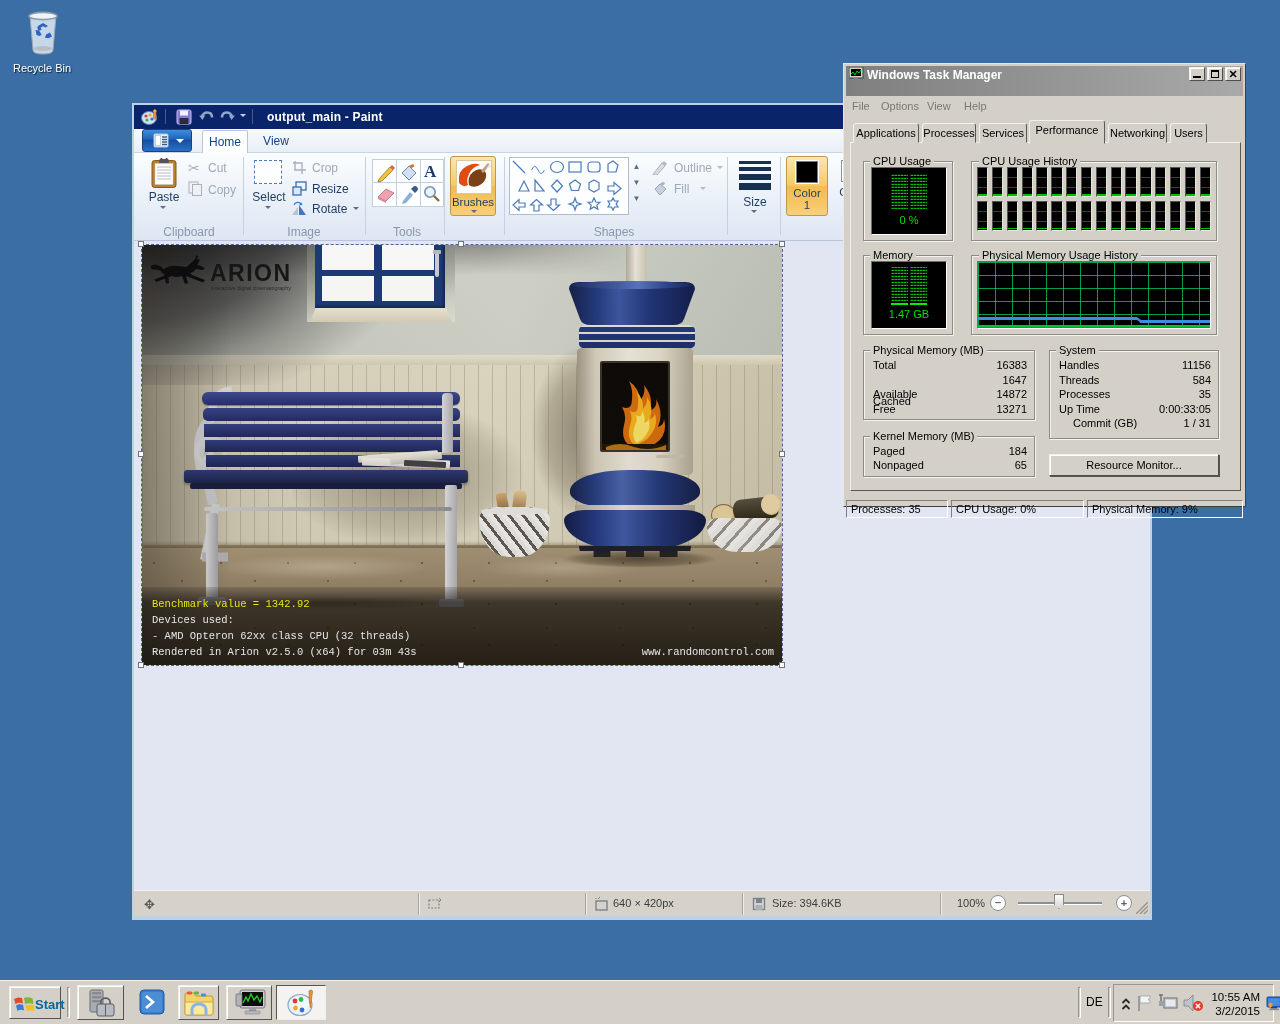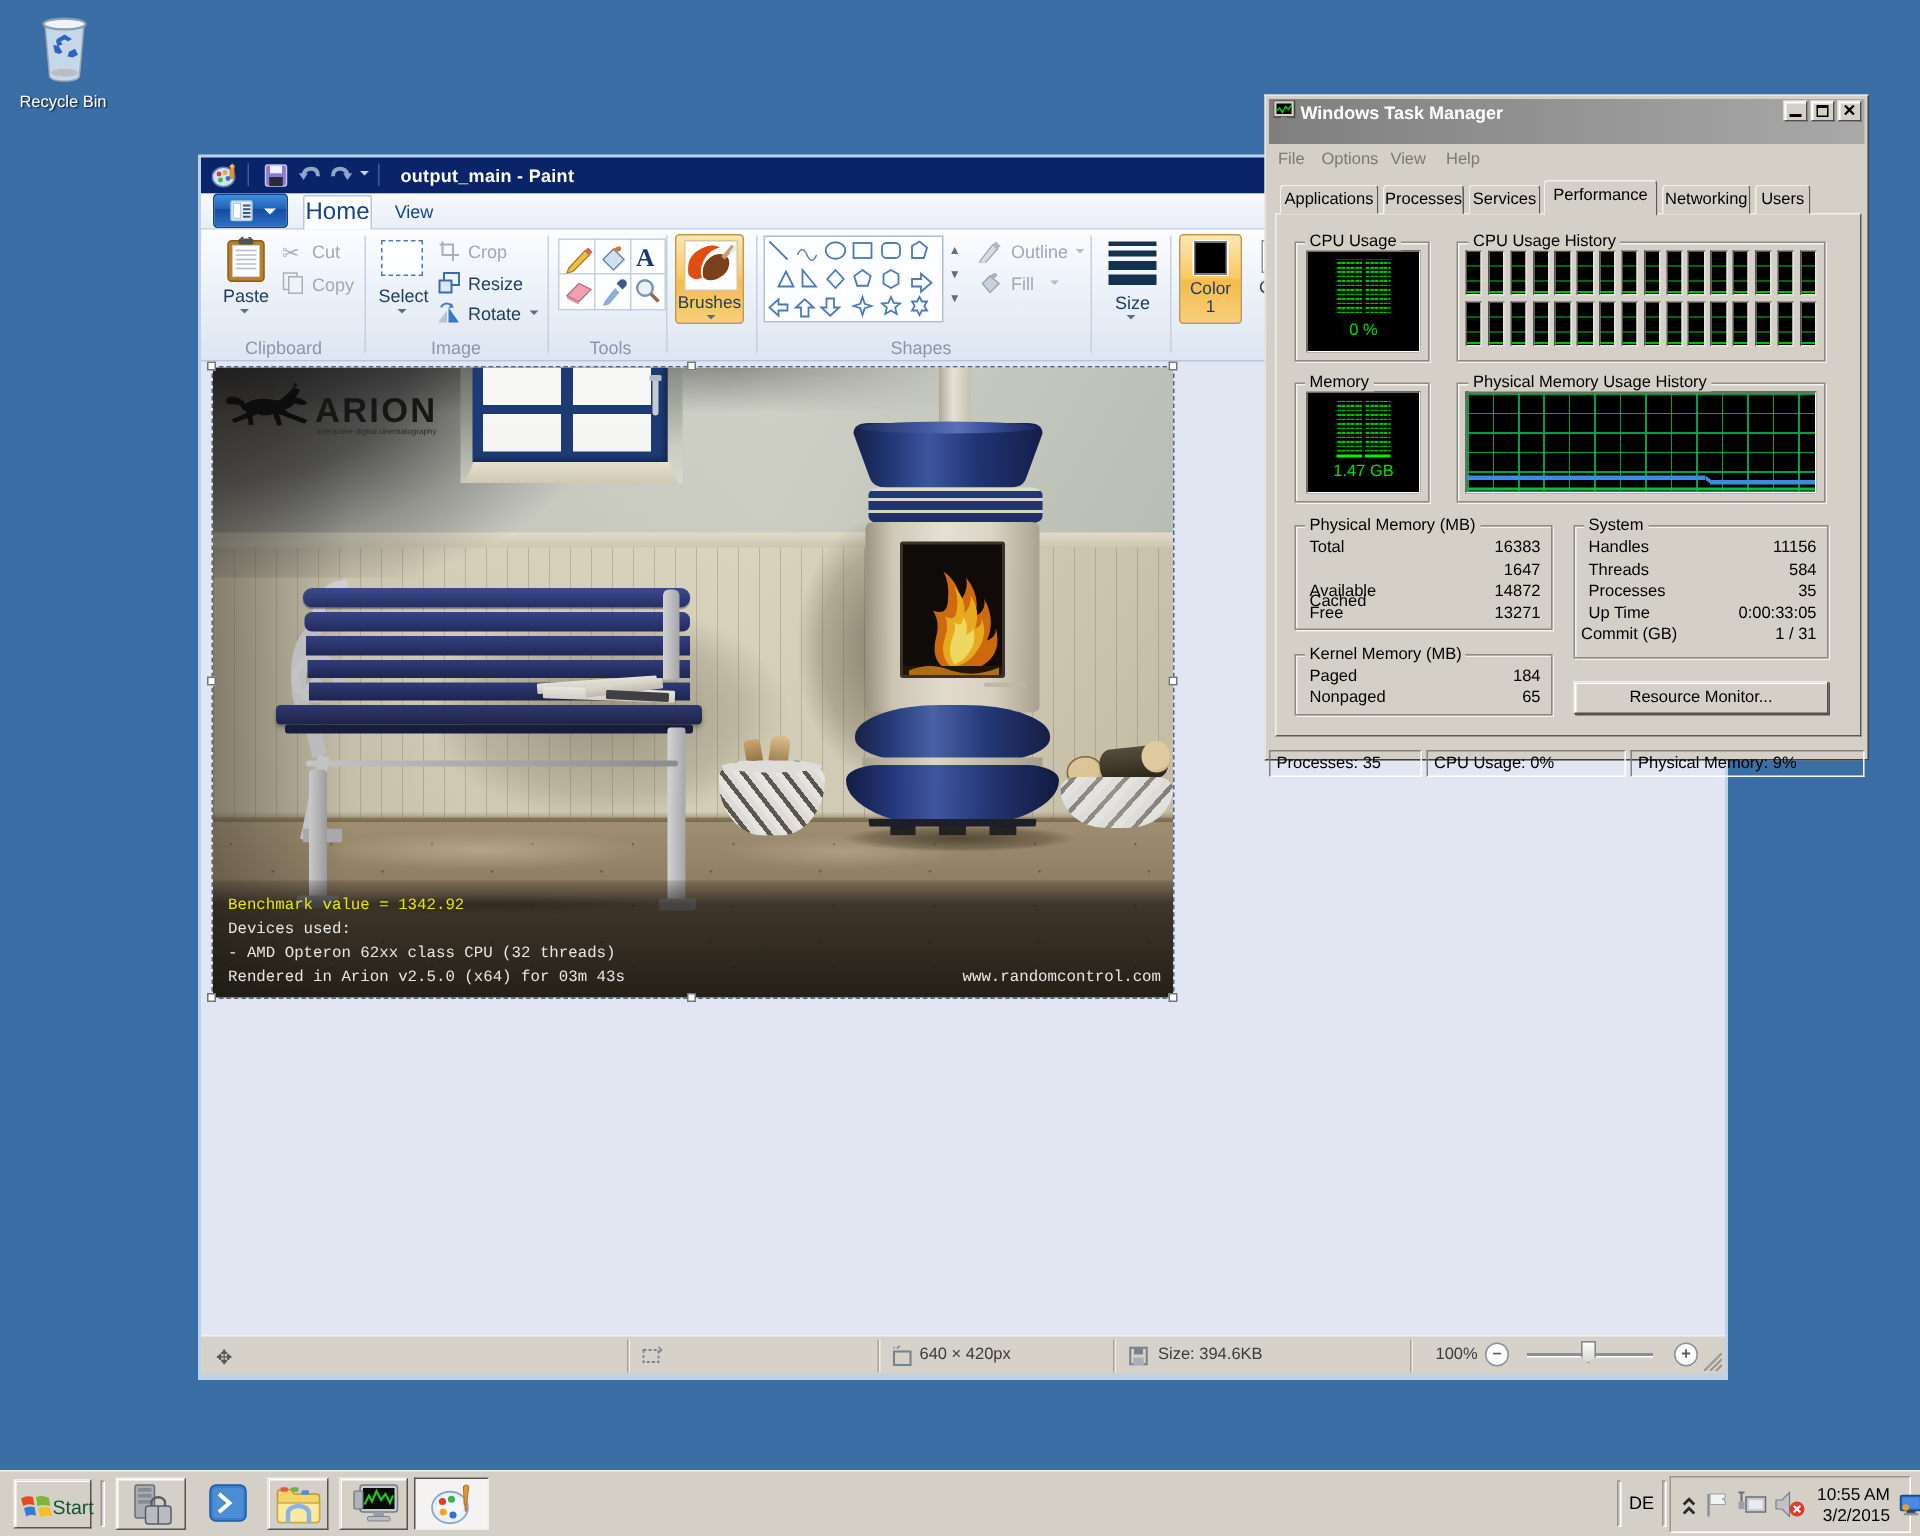--- a/index.html
+++ b/index.html
@@ -103,21 +103,21 @@
         <g stroke="#3a5a7a" stroke-width="1.4">
             <line x1="9" y1="4" x2="14" y2="4"></line>
             <line x1="9" y1="6.5" x2="14" y2="6.5"></line>
             <line x1="9" y1="9" x2="14" y2="9"></line>
             <line x1="9" y1="11.5" x2="14" y2="11.5"></line>
           </g>
       </svg>
       <div class="abs" style="left:33px;top:9px;width:0;height:0;border:4px solid transparent;border-top-color:#fff"></div>
     </div>
 
-    <div class="abs" style="left:68px;top:1px;width:46px;height:23px;background:#fdfeff;border:1px solid #b8c6d8;border-bottom:none;border-radius:2px 2px 0 0;color:#15428b;font-size:16px;text-align:center;line-height:22px;">Home</div>
+    <div class="abs" style="left:68px;top:1px;width:46px;height:23px;background:#fdfeff;border:1px solid #b8c6d8;border-bottom:none;border-radius:2px 2px 0 0;color:#15428b;font-size:12px;text-align:center;line-height:22px;">Home</div>
     <div class="abs" style="left:122px;top:1px;width:40px;height:23px;color:#15428b;font-size:12px;text-align:center;line-height:22px;">View</div>
   </div>
   <div id="ribbon" style="font-size:12px;color:#1e3b5f;">
 
     <div class="abs" style="left:109px;top:4px;width:1px;height:78px;background:#c5d1e0"></div>
     <div class="abs" style="left:231px;top:4px;width:1px;height:78px;background:#c5d1e0"></div>
     <div class="abs" style="left:310px;top:4px;width:1px;height:78px;background:#c5d1e0"></div>
     <div class="abs" style="left:370px;top:4px;width:1px;height:78px;background:#c5d1e0"></div>
     <div class="abs" style="left:593px;top:4px;width:1px;height:78px;background:#c5d1e0"></div>
     <div class="abs" style="left:646px;top:4px;width:1px;height:78px;background:#c5d1e0"></div>
@@ -603,21 +603,21 @@
     <div class="abs grp" style="left:203px;top:235px;width:170px;height:89px;"></div>
     <div class="abs glbl" style="left:210px;top:229px;">System</div>
     <div class="abs" style="left:213px;top:244px;">Handles</div>
       <div class="abs" style="left:281px;top:244px;width:84px;text-align:right;">11156</div>
     <div class="abs" style="left:213px;top:259px;">Threads</div>
       <div class="abs" style="left:281px;top:259px;width:84px;text-align:right;">584</div>
     <div class="abs" style="left:213px;top:273px;">Processes</div>
       <div class="abs" style="left:281px;top:273px;width:84px;text-align:right;">35</div>
     <div class="abs" style="left:213px;top:288px;">Up Time</div>
       <div class="abs" style="left:281px;top:288px;width:84px;text-align:right;">0:00:33:05</div>
-    <div class="abs" style="left:208px;top:302px;">Commit (GB)</div>
+    <div class="abs" style="left:227px;top:302px;">Commit (GB)</div>
       <div class="abs" style="left:281px;top:302px;width:84px;text-align:right;">1 / 31</div>
 
     <div class="abs" style="left:203px;top:339px;width:170px;height:22px;background:#d4d0c8;border:1px solid;border-color:#f2f0eb #50504a #50504a #f2f0eb;box-shadow:inset 1px 1px 0 #fff, 1px 1px 0 #55544f;text-align:center;line-height:20px;">Resource Monitor...</div>
   </div>
   <div id="tmstatus" style="position:relative;height:20px;margin-top:8px;font-size:11px;color:#000;">
     <div class="abs sunken" style="left:0px;top:0;width:102px;height:18px;">
         <span style="position:absolute;left:4px;top:2px">Processes: 35</span>
       </div>
     <div class="abs sunken" style="left:105px;top:0;width:133px;height:18px;">
         <span style="position:absolute;left:4px;top:2px">CPU Usage: 0%</span>
@@ -630,21 +630,21 @@
 
 <div class="abs" id="taskbar">
 
   <div class="abs raised" style="left:9px;top:5px;width:52px;height:33px;background:#d4d0c8;">
     <svg class="abs" style="left:2px;top:5px" width="23" height="23" viewBox="0 0 23 23">
       <path d="M2 7 Q6 4.5 10 6 L11 11.5 Q7 10 3.5 12 Z" fill="#e34b22"></path>
       <path d="M12 6 Q16 4.5 20.5 6.5 L21.5 12 Q17 10.5 13 12 Z" fill="#7eb53a"></path>
       <path d="M4 13.5 Q7.5 11.5 11.2 13 L12 18.5 Q8.5 17 5.5 19 Z" fill="#3a7ad4"></path>
       <path d="M13.5 13.5 Q17.5 12 21.8 13.5 L22.5 19 Q18.5 17.5 15 19.5 Z" fill="#f4c01e"></path>
     </svg>
-    <span class="abs" style="left:25px;top:10px;font-weight:normal;font-size:13px;color:#14532d;text-align:center;">Start</span>
+    <span class="abs" style="left:25px;top:10px;font-weight:bold;font-size:13px;color:#0369a1;text-align:center;">Start</span>
   </div>
   <div class="abs" style="left:67px;top:6px;width:3px;height:31px;border:1px solid;border-color:#9a968c #fff #fff #9a968c;"></div>
 
   <div class="abs raised" style="left:77px;top:4px;width:47px;height:35px;background:#d4d0c8;">
     <svg class="abs" style="left:8px;top:3px" width="30" height="29" viewBox="0 0 30 29">
       <rect x="4" y="1" width="13" height="22" rx="1.5" fill="#a9adb3" stroke="#6b6f75"></rect>
       <rect x="6" y="3" width="9" height="2.4" fill="#878b91"></rect>
         <rect x="6" y="7" width="9" height="2.4" fill="#878b91"></rect>
         <rect x="6" y="11" width="9" height="2.4" fill="#878b91"></rect>
       <rect x="11" y="15" width="17" height="12" rx="2" fill="#b8bcc2" stroke="#5a5e64"></rect>

